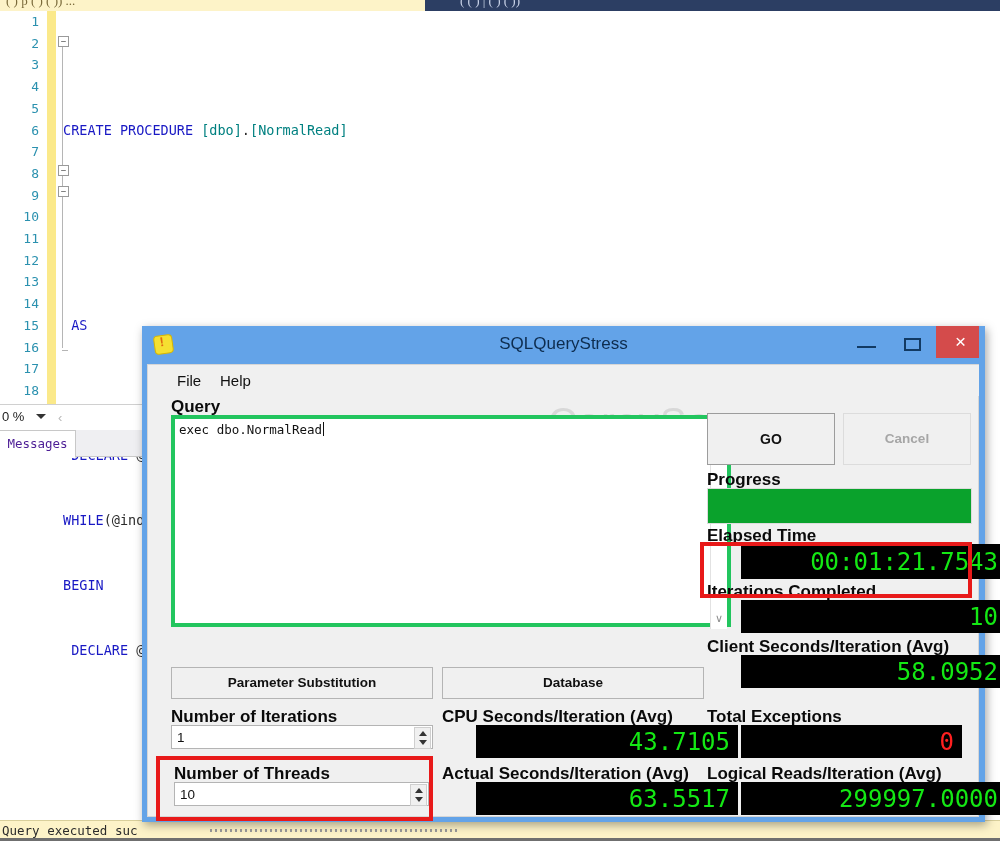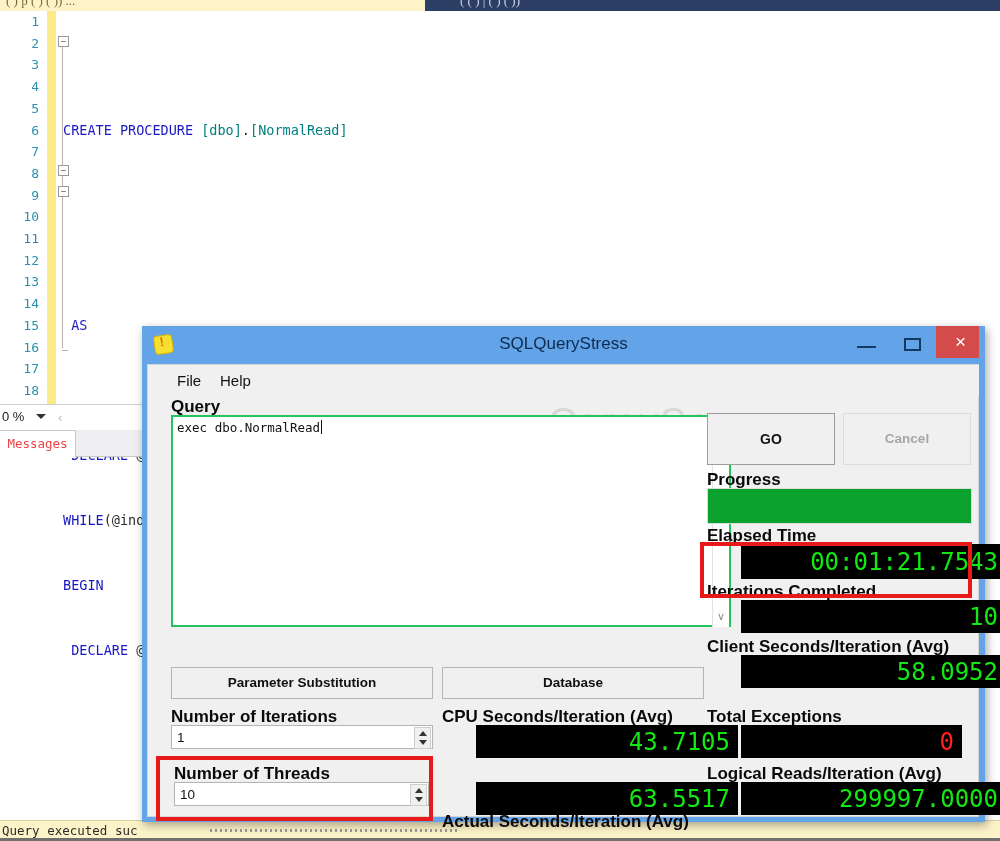--- a/index.html
+++ b/index.html
@@ -47,21 +47,21 @@
   
   .zoomrow{position:absolute;left:0;top:404px;width:150px;height:26px;background:#ffffff;border:1px solid #d0d0d0;border-left:none;}
   .zoomrow .pct{position:absolute;left:2px;top:4px;font-size:13px;color:#222;font-family:"Liberation Sans",sans-serif;}
   .zoomrow .caret{position:absolute;left:36px;top:9px;width:0;height:0;border-left:5px solid transparent;border-right:5px solid transparent;border-top:5px solid #333;}
   .zoomrow .lt{position:absolute;left:58px;top:5px;font-size:13px;color:#b9b9b9;}
 
   .tabrow{position:absolute;left:0;top:430px;width:230px;height:26px;}
   .tabrow .bg{position:absolute;left:0;top:0;width:230px;height:26px;background:#efeff2;border-bottom:1px solid #c8c8c8;}
   .tabrow .msgs{position:absolute;left:0;top:0;width:75px;height:26px;background:#ffffff;
                 border:1px solid #c8c8c8;border-bottom:1px solid #ffffff;border-left:none;
-                font-family:"DejaVu Sans Mono",monospace;font-size:12.5px;color:#ef4444;
+                font-family:"DejaVu Sans Mono",monospace;font-size:12.5px;color:#4c1d95;
                 text-align:center;line-height:25px;}
   .msgbody{position:absolute;left:0;top:457px;width:230px;height:30px;
            font-family:"DejaVu Sans Mono",monospace;font-size:12.5px;color:#111;padding-top:5px;}
 
   .statusbar{position:absolute;left:0;top:820px;width:1000px;height:21px;background:#fdf3c8;border-top:1px solid #d9cf9b;}
   .statusbar .txt{position:absolute;left:2px;top:2px;font-family:"DejaVu Sans Mono",monospace;font-size:12.5px;color:#2b2b2b;white-space:nowrap;}
   .statusbar .dots{position:absolute;left:210px;top:8px;width:250px;height:3px;
       background:repeating-linear-gradient(to right,#9a9a9a 0 2px,transparent 2px 5px);}
   .bottomedge{position:absolute;left:0;top:838px;width:1000px;height:3px;background:#6f6f6f;}
 
@@ -94,21 +94,21 @@
   .mi-file{left:22px;}
   .mi-help{left:65px;}
 
   .wmark{position:absolute;left:400px;top:35px;font-size:40px;color:#d8d8d8;
          font-family:"Liberation Sans",sans-serif;letter-spacing:1px;user-select:none;}
 
   .lbl{position:absolute;font-size:17px;font-weight:bold;color:#0a0a0a;
        font-family:"Liberation Sans",sans-serif;white-space:nowrap;text-align:right;}
 
   .qbox{position:absolute;left:23px;top:50px;width:560px;height:212px;
-        background:#ffffff;border:2px solid #22c55e;box-sizing:border-box;}
+        background:#ffffff;border:4px solid #22c55e;box-sizing:border-box;}
   .qtext{position:absolute;left:4px;top:3px;font-family:"DejaVu Sans Mono",monospace;
          font-size:12.5px;color:#111;white-space:pre;}
   .caret-bar{position:absolute;left:148px;top:3px;width:1px;height:14px;background:#111;}
   .qscroll{position:absolute;right:0;top:0;width:16px;height:210px;background:#ffffff;border-left:1px solid #e2e2e2;}
   .qscroll .ar{position:absolute;left:0;width:16px;height:16px;text-align:center;color:#8d8d8d;font-size:11px;line-height:16px;font-family:"DejaVu Sans",sans-serif;}
   .qscroll .up{top:2px;}
   .qscroll .dn{bottom:2px;}
 
   .btn{position:absolute;background:#f0f0f0;border:1px solid #b4b4b4;box-sizing:border-box;
        font-size:13.5px;font-weight:bold;color:#111;text-align:center;font-family:"Liberation Sans",sans-serif;}
@@ -305,21 +305,21 @@
 
     <div class="lbl" style="left:26px;top:399px;">Number of Threads</div>
     <div class="numbox" style="left:26px;top:417px;width:255px;height:24px;">
       <div class="v">10</div>
       <div class="spin">
           <i class="u"></i>
           <i class="d"></i>
         </div>
     </div>
 
-    <div class="lbl" style="left:294px;top:399px;margin-top:48px;">Actual Seconds/Iteration (Avg)</div>
+    <div class="lbl" style="left:294px;top:399px;">Actual Seconds/Iteration (Avg)</div>
     <div class="disp" style="left:294px;top:417px;width:262px;height:33px;font-size:24px;line-height:33px;">
       <span>63.5517</span>
     </div>
 
     <div class="lbl" style="left:559px;top:399px;">Logical Reads/Iteration (Avg)</div>
     <div class="disp" style="left:559px;top:417px;width:265px;height:33px;font-size:24px;line-height:33px;">
       <span>299997.0000</span>
     </div>
 
   </div>

